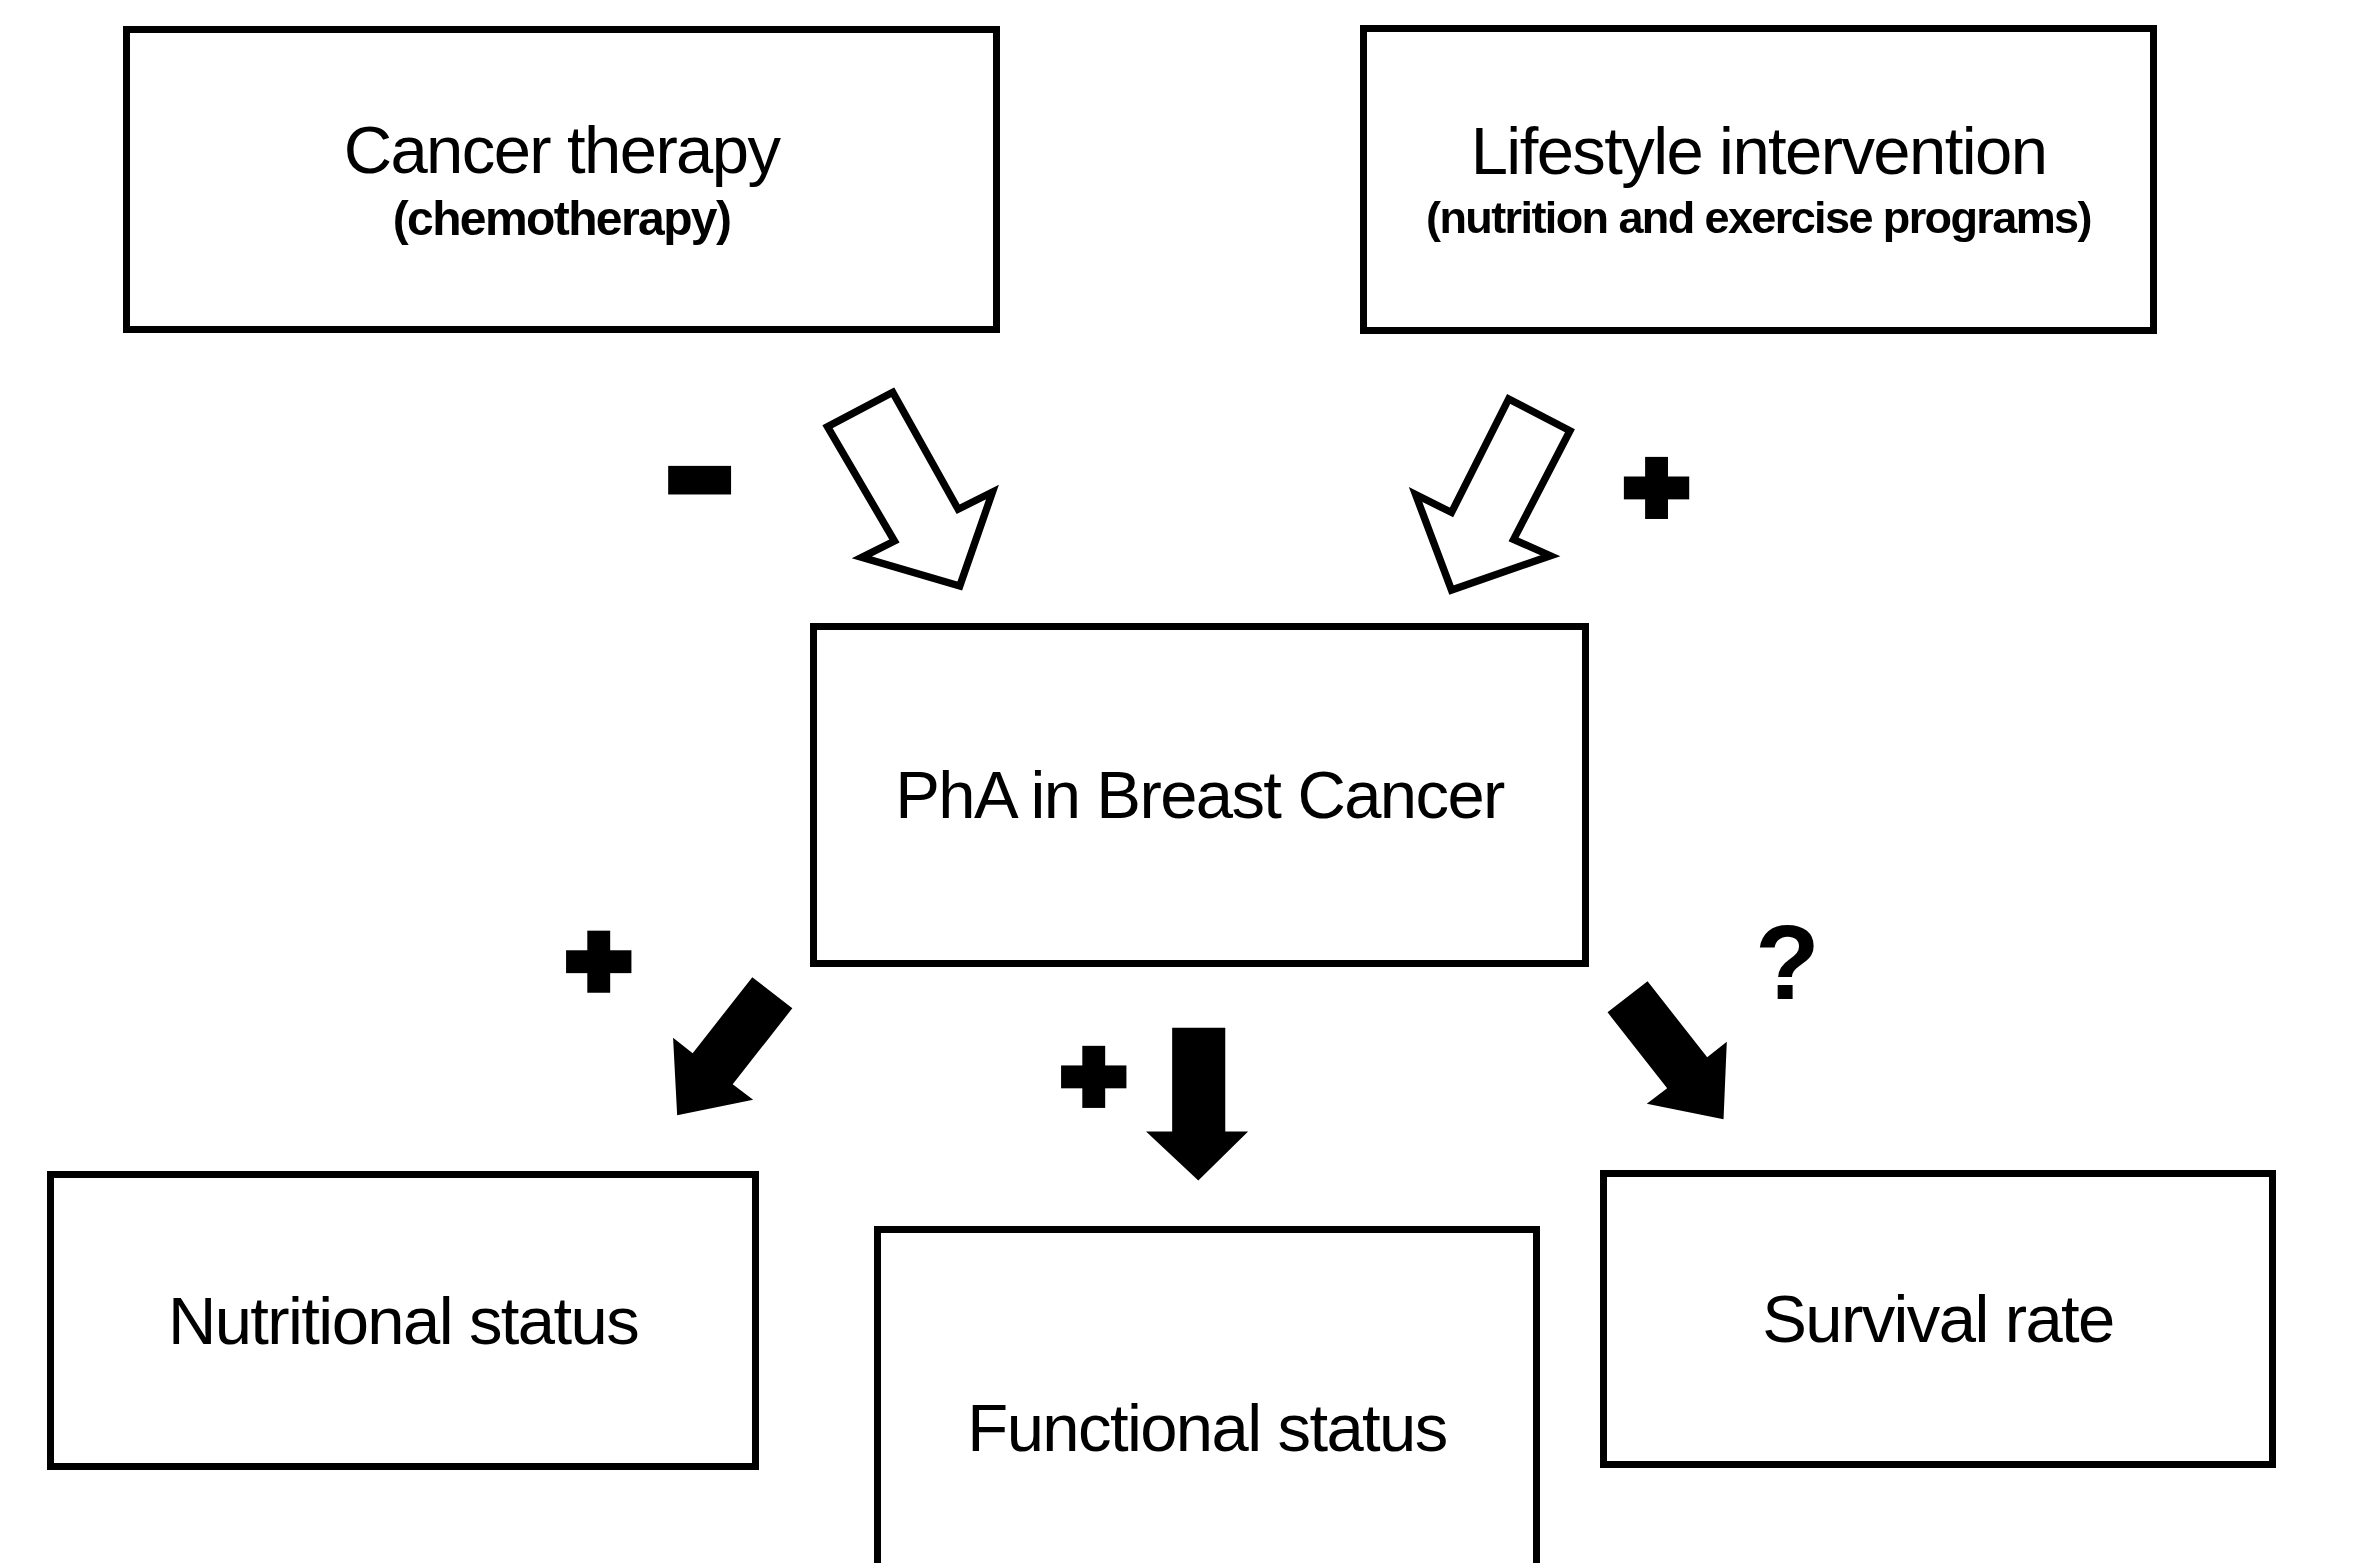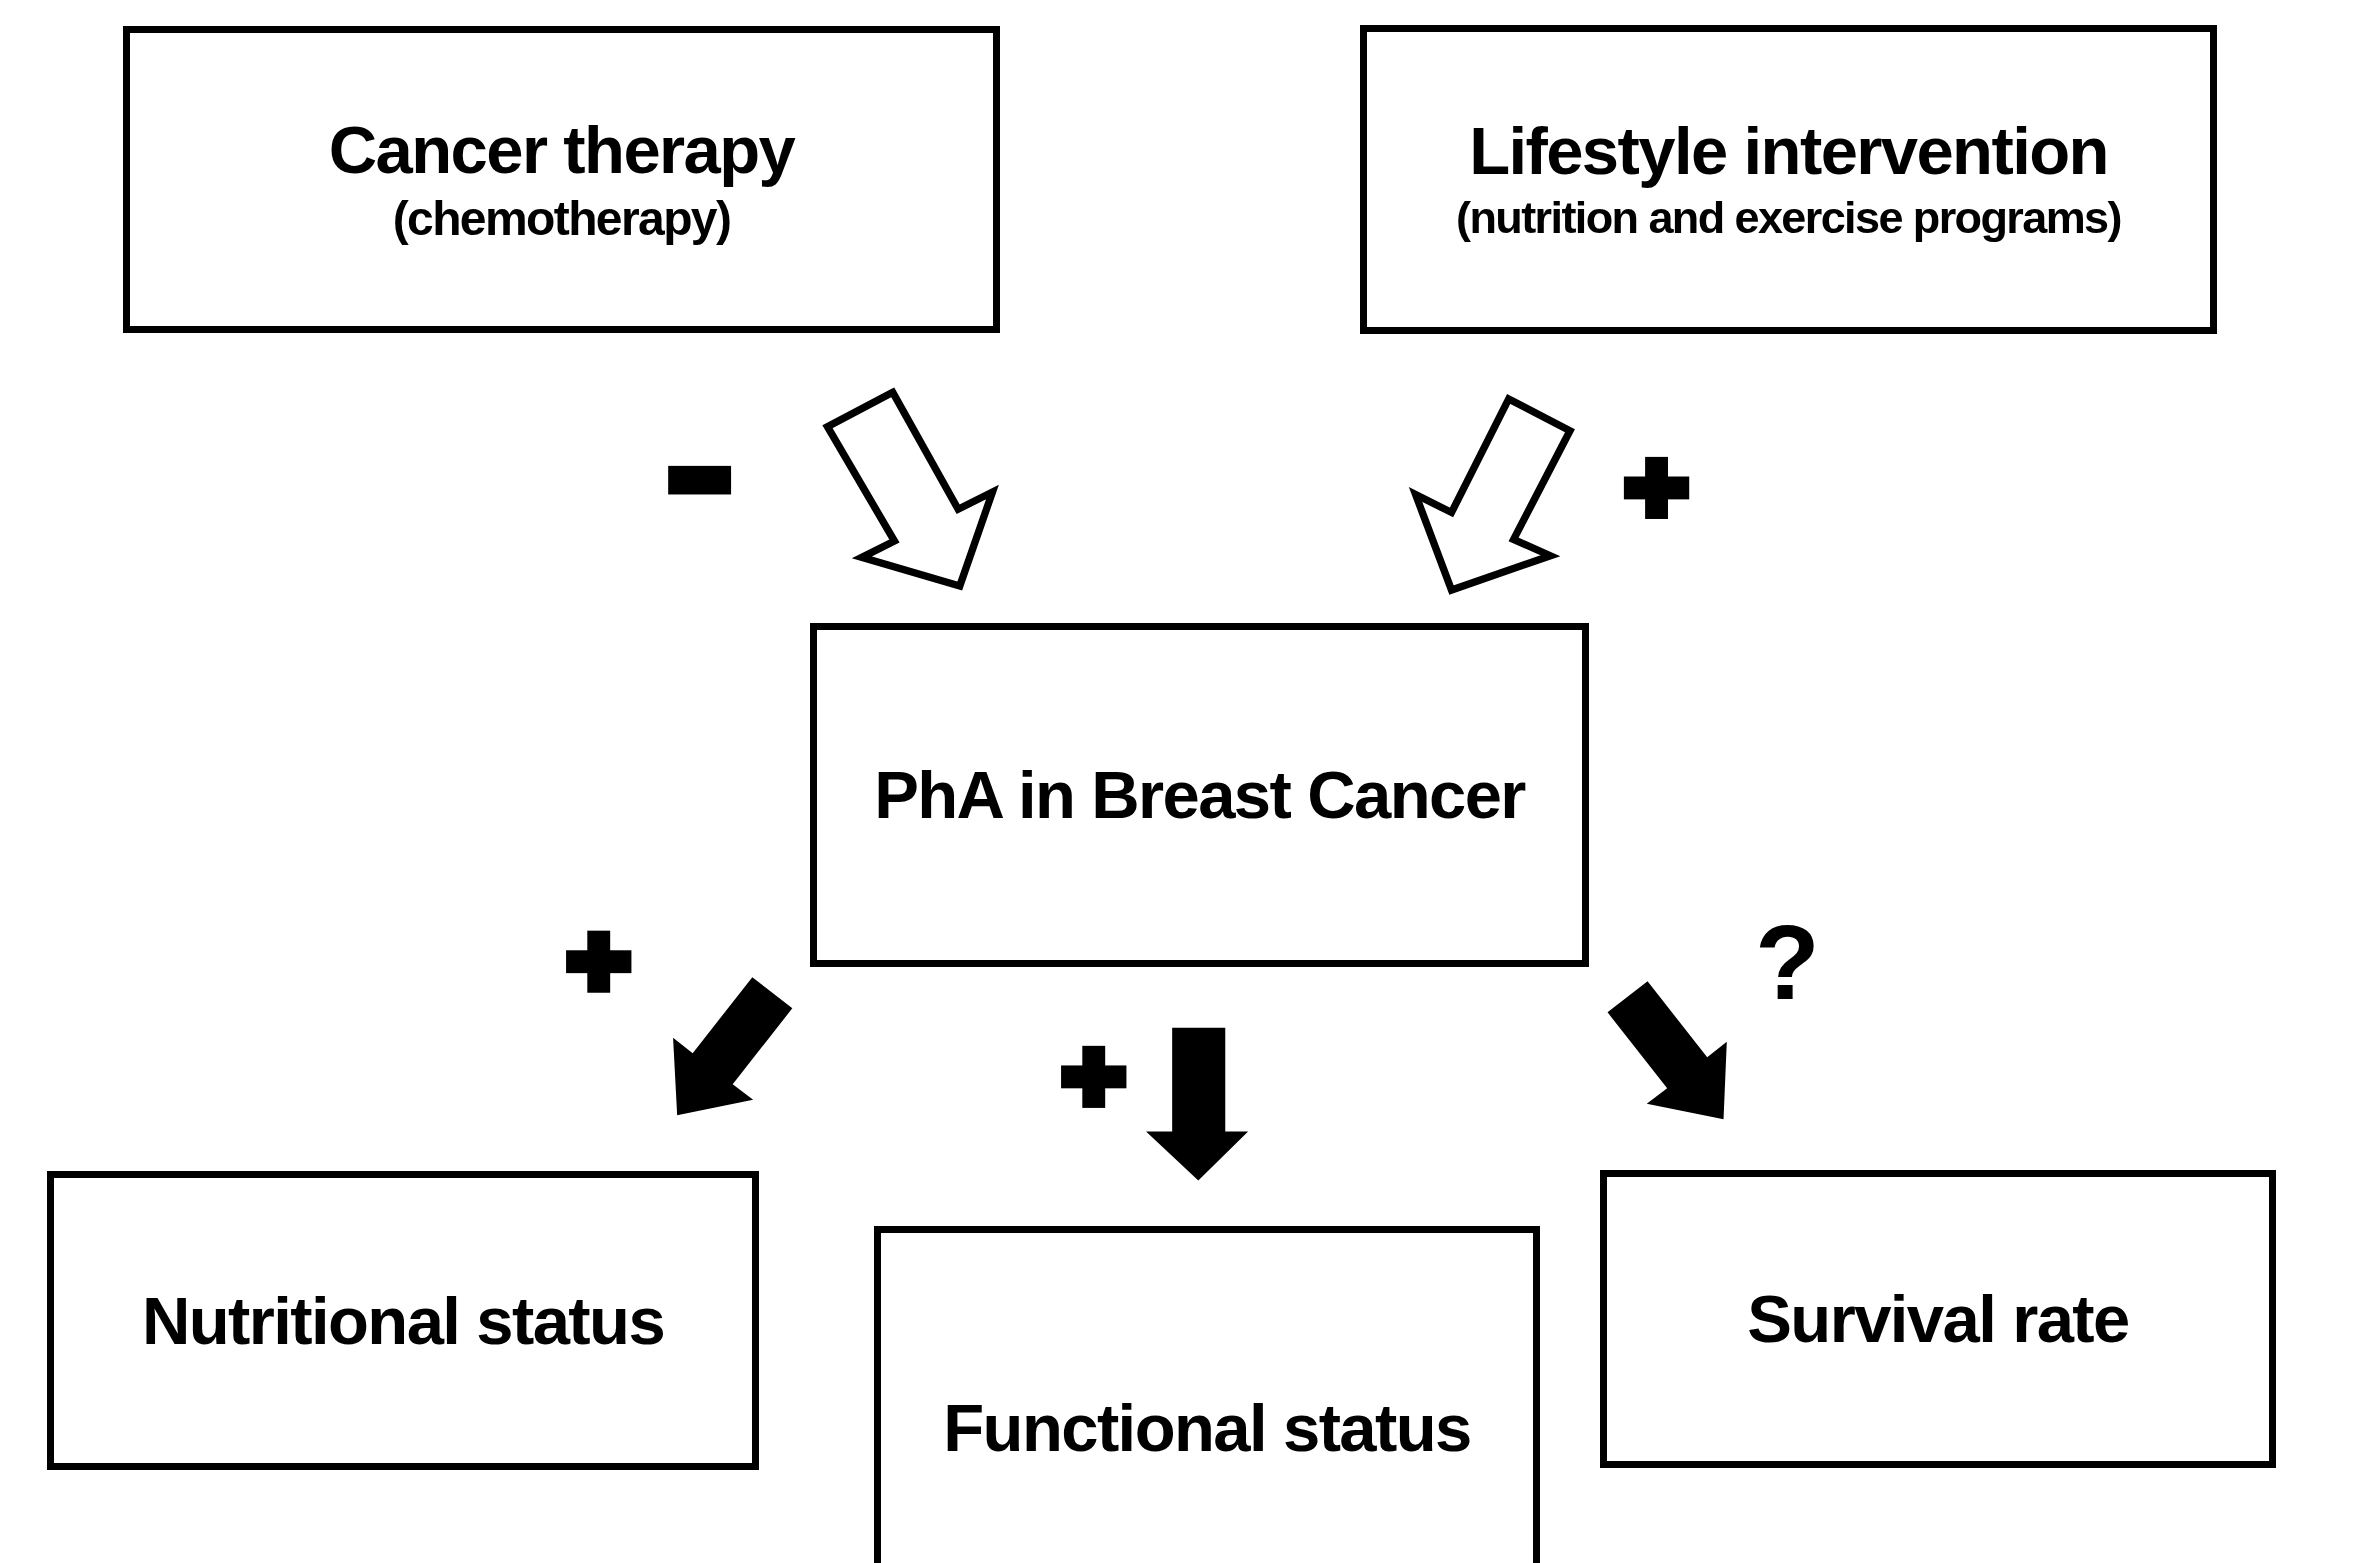--- a/index.html
+++ b/index.html
@@ -7,25 +7,25 @@
     width:2377px;height:1564px;position:relative;overflow:hidden;
     background:#ffffff;color:#000;
     font-family:"Liberation Sans", sans-serif;
   }
   .overlay{position:absolute;left:0;top:0;width:2377px;height:1564px}
   .node{
     position:absolute;background:#fff;border:7.4px solid #000;box-sizing:border-box;
     display:flex;flex-direction:column;align-items:center;justify-content:center;
     text-align:center;
   }
-  .node-title{font-weight:700;font-size:67px;letter-spacing:-1.6px;line-height:1.18;white-space:nowrap}
+  .node-title{font-weight:400;font-size:67px;letter-spacing:-1.6px;line-height:1.18;white-space:nowrap}
   .node-subtitle{font-weight:700;letter-spacing:-1.6px;line-height:1.25;white-space:nowrap}
 
   .node-cancer{left:123px;top:26px;width:877px;height:307px}
-  .node-lifestyle{left:1360px;top:24.5px;width:857px;height:309px}
+  .node-lifestyle{left:1360px;top:24.5px;width:797px;height:309px}
   .node-pha{left:810px;top:623px;width:779px;height:344px}
   .node-nutritional{left:47px;top:1171px;width:712px;height:299px}
   .node-functional{left:874px;top:1226px;width:666px;height:404px}
   .node-survival{left:1600px;top:1170px;width:676px;height:298px}
 
   .node-cancer .node-subtitle{font-size:48px}
   .node-lifestyle .node-subtitle{font-size:45px}
 
   .outline-arrow{fill:#ffffff;stroke:#000000;stroke-width:9;stroke-linejoin:miter}
   .solid{fill:#000000;stroke:none}

